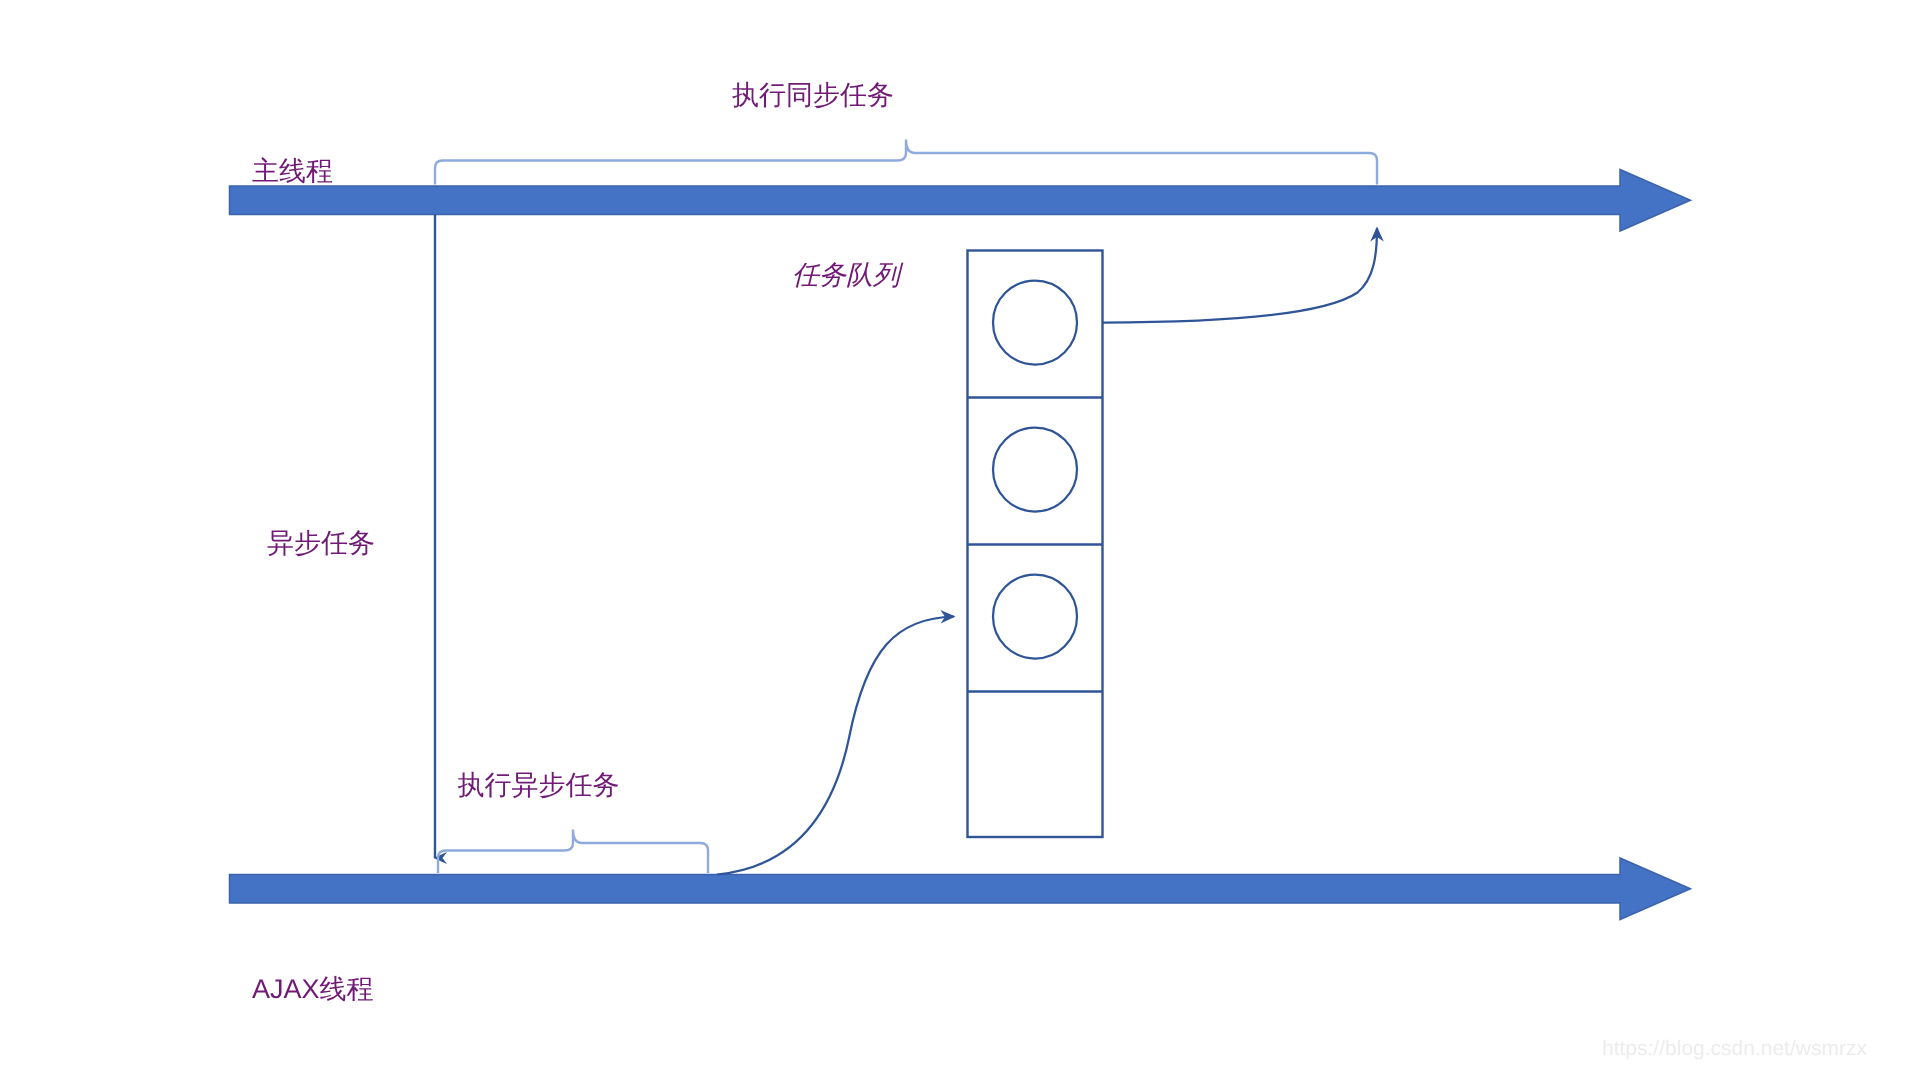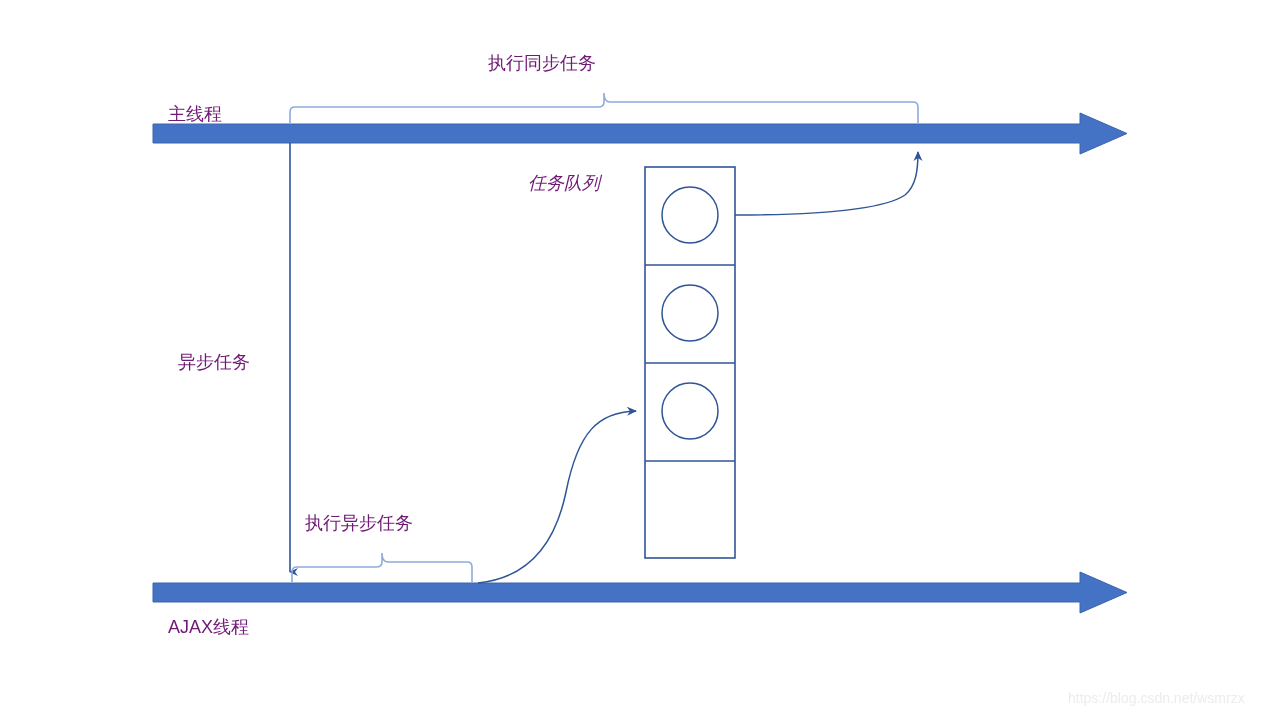--- a/index.html
+++ b/index.html
@@ -33,21 +33,21 @@
     font-size: 18px;
     line-height: 1.25;
     white-space: nowrap;
     font-family: "Liberation Sans", "DejaVu Sans", sans-serif;
   }
   .lbl-main-thread   { left: 168px; top: 82px; margin-top: 21px; }
   .lbl-sync-task     { left: 488px; top: 52px; }
   .lbl-task-queue    { left: 528px; top: 172px; font-style: italic; }
   .lbl-async-task    { left: 178px; top: 331px; margin-top: 20px; }
   .lbl-exec-async    { left: 305px; top: 512px; text-align: center; }
-  .lbl-ajax-thread   { left: 168px; top: 616px; }
+  .lbl-ajax-thread   { left: 168px; top: 648px; }
   .watermark {
     position: absolute;
     left: 1068px;
     top: 690px;
     font-size: 14px;
     color: #ececec;
     white-space: nowrap;
     font-family: "Liberation Sans", "DejaVu Sans", sans-serif;
   }
 </style>

